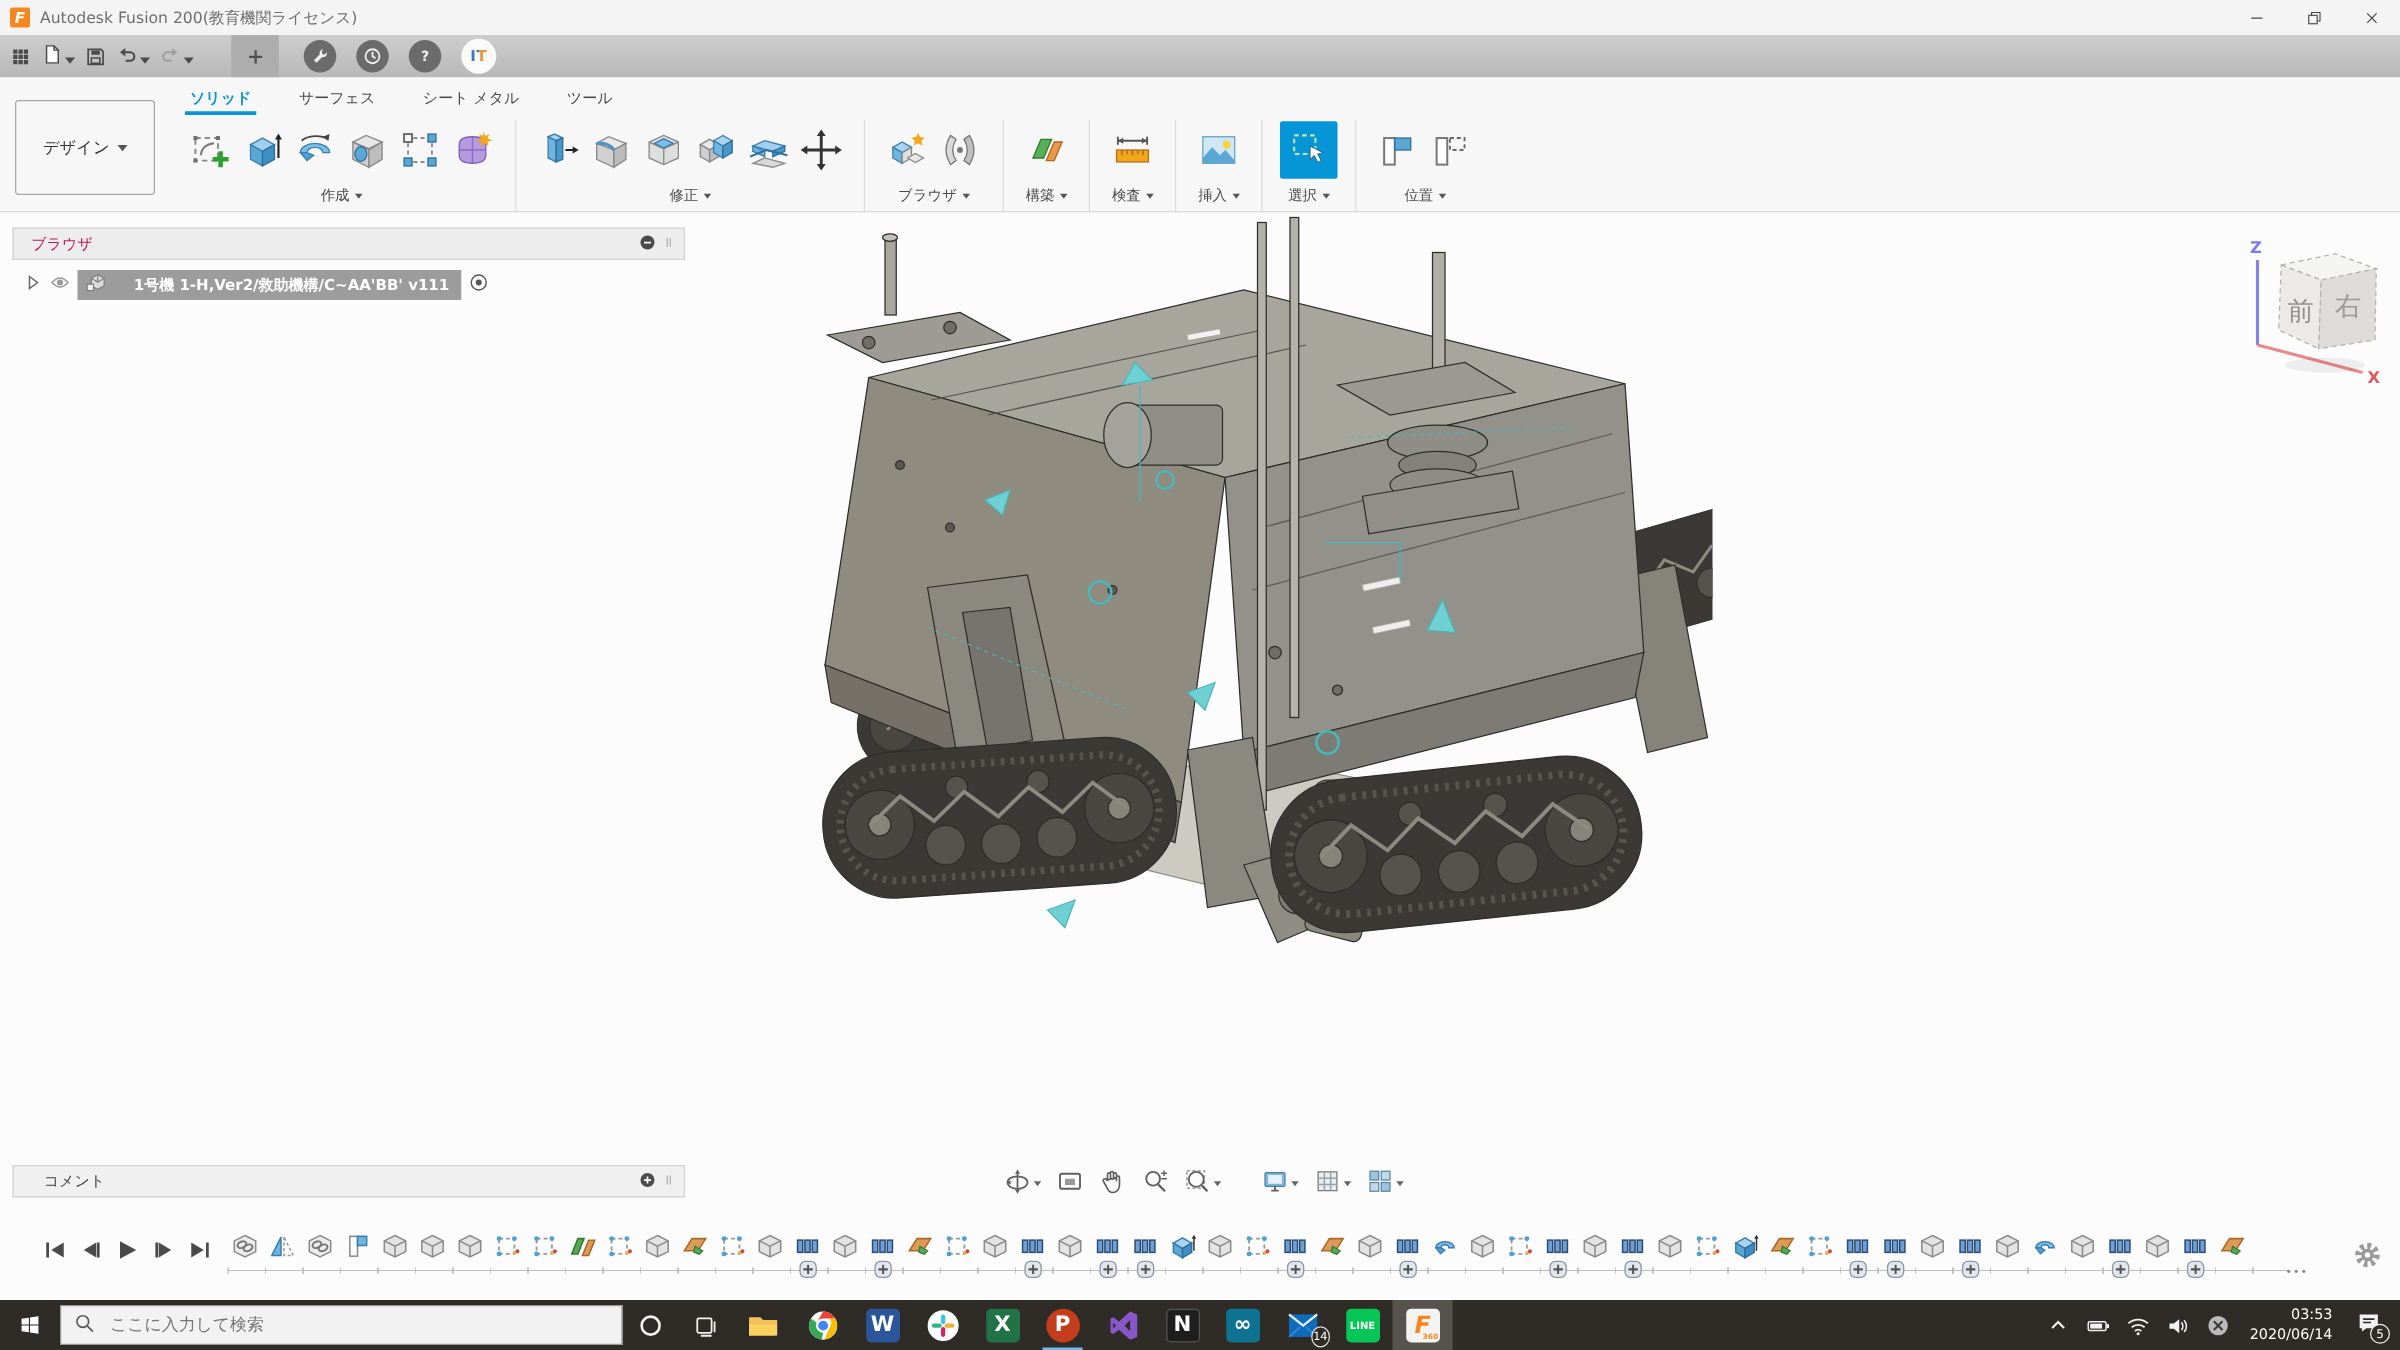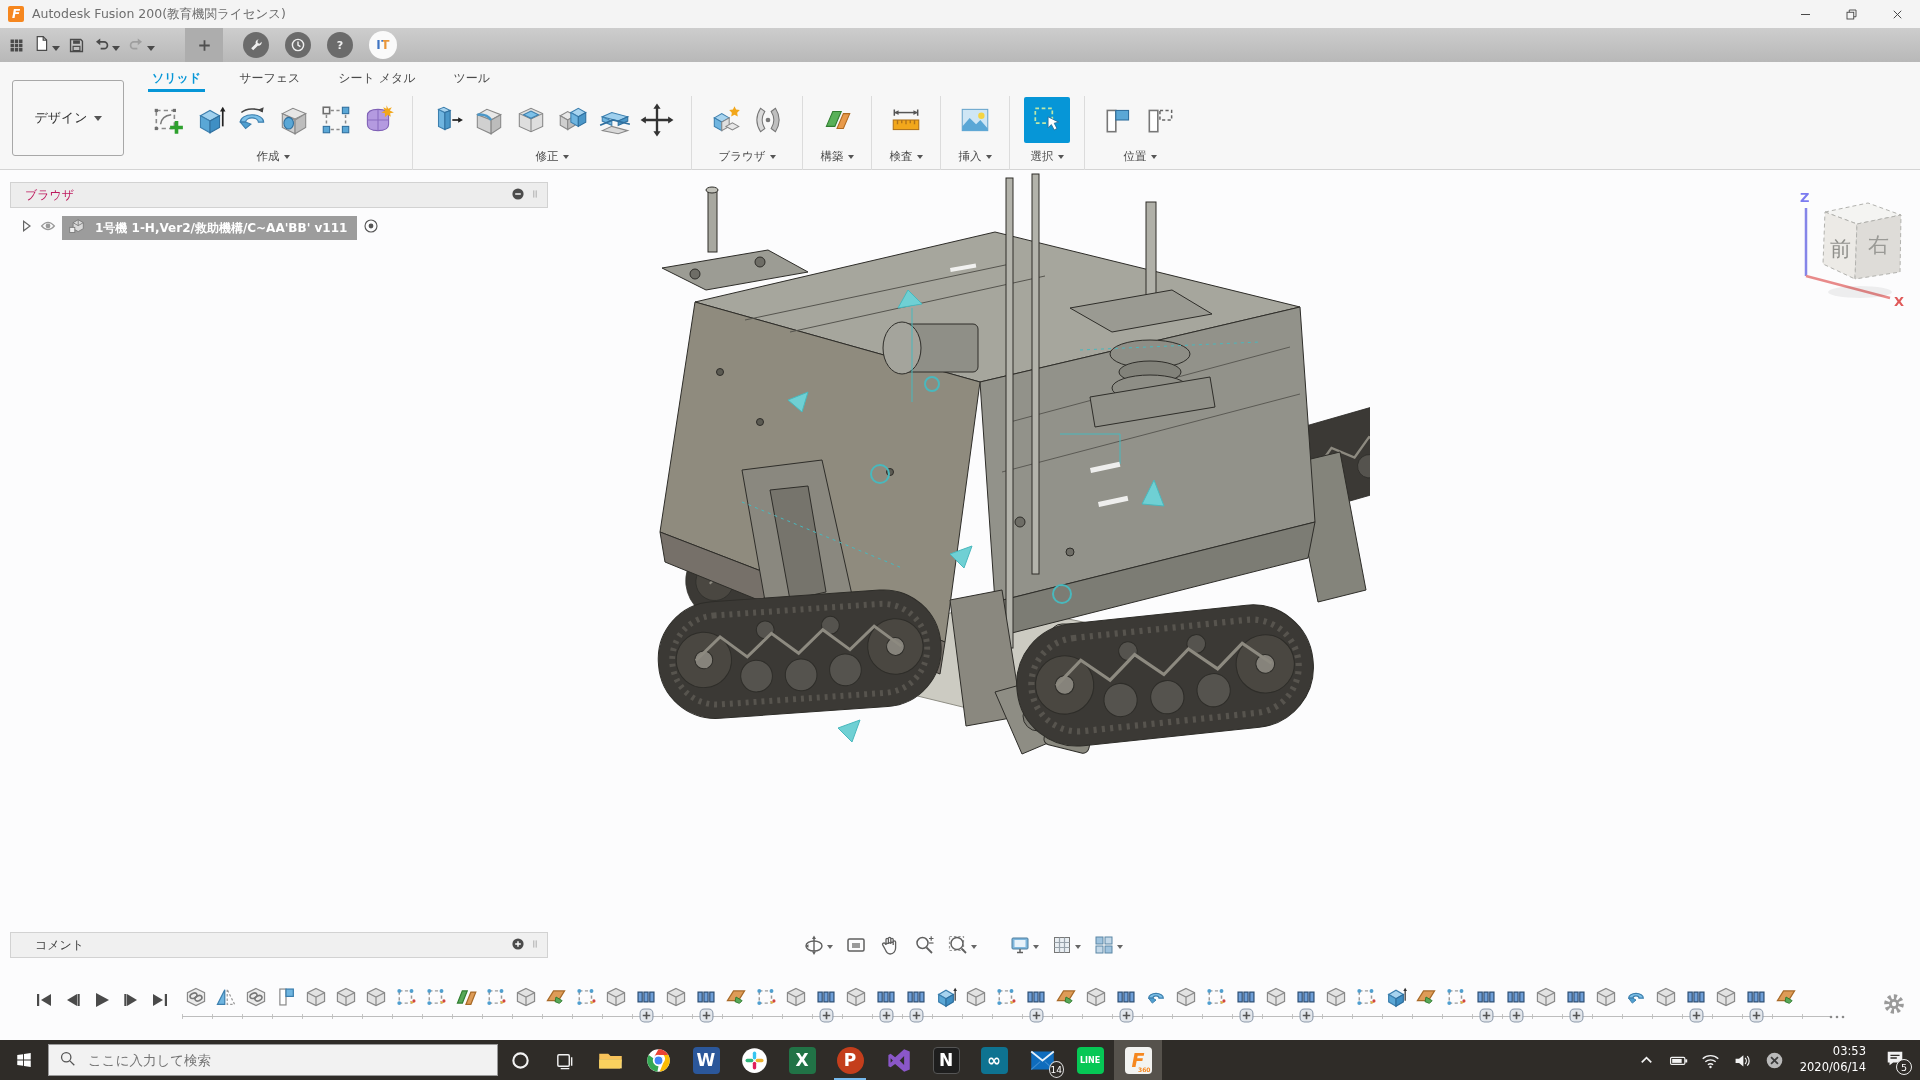--- a/index.html
+++ b/index.html
@@ -55,21 +55,21 @@
   #model{position:absolute;left:650px;top:2px;}
 
   
   #browser-head{position:absolute;left:10px;top:12px;width:538px;height:26px;background:#ededed;border:1px solid #d2d2d2;display:flex;align-items:center;padding:0 6px;gap:8px;}
   #browser-head .ph-title{font-size:12px;color:#be185d;}
   .ph-right{margin-left:auto;display:flex;align-items:center;gap:4px;}
   .ph-right svg{width:14px;height:14px;}
   .grip svg{width:12px;height:14px;}
   #browser-item{position:absolute;left:18px;top:46px;display:flex;align-items:center;gap:6px;}
   #browser-item .tree-ico svg{width:16px;height:16px;}
-  .node-bar{display:flex;align-items:center;gap:10px;background:#9c9c9c;height:24px;padding:0 10px 0 6px;}
+  .node-bar{display:flex;align-items:center;gap:22px;background:#9c9c9c;height:24px;padding:0 10px 0 6px;}
   .node-bar svg{width:17px;height:17px;}
   .node-bar .node-label{font-size:12px;font-weight:bold;color:#fff;white-space:nowrap;}
 
   
   #comment-panel{position:absolute;left:10px;top:762px;width:538px;height:26px;background:#f0f0f0;border:1px solid #d2d2d2;display:flex;align-items:center;padding:0 6px 0 24px;}
   #comment-panel .ph-title{font-size:12px;color:#3e3e3e;}
 
   
   #navbar{position:absolute;left:800px;top:762px;height:30px;display:flex;align-items:center;gap:6px;}
   .nav-btn{display:flex;align-items:center;gap:2px;padding:2px 3px;}

